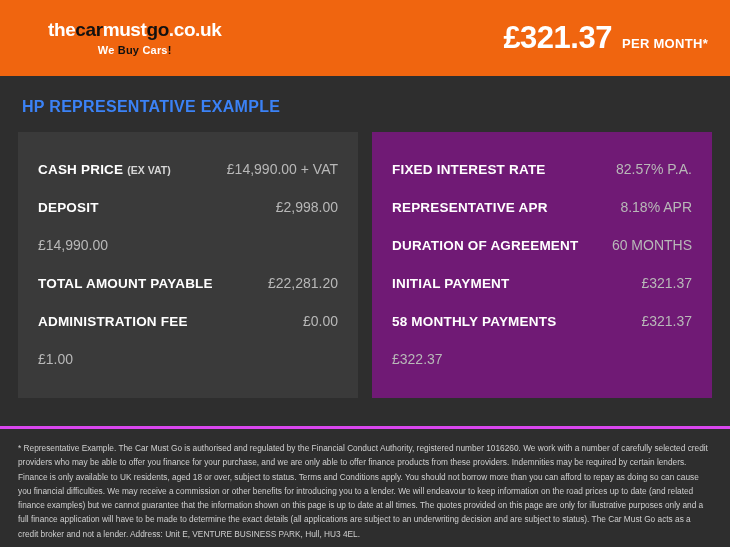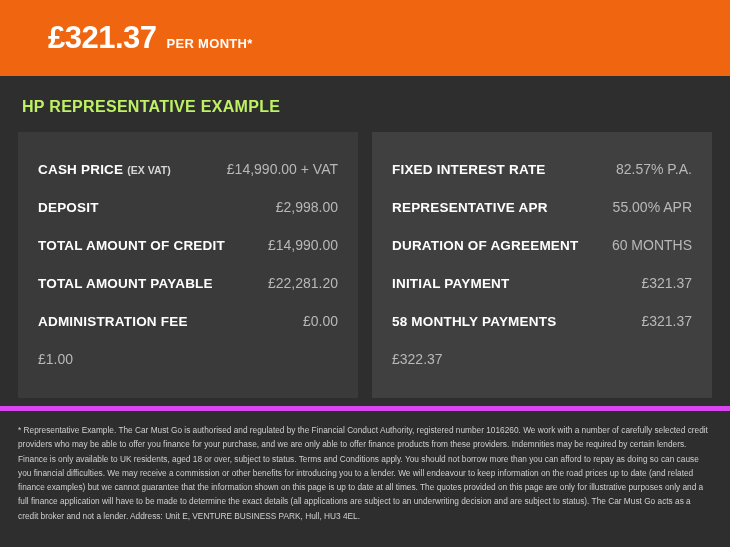--- a/index.html
+++ b/index.html
@@ -68,39 +68,39 @@
   .price-period {
     color: #ffffff;
     font-size: 13px;
     font-weight: bold;
     letter-spacing: 0.3px;
     text-align: center;
   }
 
   
   .title {
-    color: #bef264;
+    color: #3b82f6;
     font-size: 16px;
     font-weight: bold;
     letter-spacing: 0.3px;
     padding: 22px 0 0 22px;
   }
 
   
   .panels {
     display: flex;
     gap: 14px;
     padding: 16px 18px 0 18px;
   }
   .panel {
     flex: 1;
     background: #3a3a3a;
     padding: 18px 20px 20px 20px;
   }
-  .panel.right { background: #404040; }
+  .panel.right { background: #701a75; }
   .row {
     display: flex;
     align-items: baseline;
     justify-content: space-between;
     padding: 11px 0;
     gap: 18px;
   }
   .row-label {
     color: #ffffff;
     font-size: 13.5px;
@@ -117,58 +117,61 @@
   }
   .row-value {
     color: #b8b8b8;
     font-size: 14px;
     font-weight: normal;
     white-space: nowrap;
   }
 
   
   .footer {
-    margin-top: 8px;
-    border-top: 5px solid #d946ef;
+    margin-top: 28px;
+    border-top: 3px solid #d946ef;
     padding: 12px 18px 0 18px;
   }
   .footer p {
     color: #cfcfcf;
     font-size: 8.3px;
     line-height: 1.72;
     text-align: left;
   }
 </style>
 </head>
 <body>
 
 <div class="page">
 
   <div class="header">
+    <div class="logo-block">
+      <div class="logo-main"><span class="w-the">the</span><span class="w-car">car</span><span class="w-must">must</span><span class="w-go">go</span><span class="w-couk">.co.uk</span></div>
+      <div class="logo-sub"><span class="s-we">We</span> <span class="s-buy">Buy</span> <span class="s-cars">Cars</span><span class="s-excl">!</span></div>
+    </div>
     <div class="price-block">
       <span class="price-amount">£321.37</span>
       <span class="price-period">PER MONTH*</span>
     </div>
   </div>
 
   <div class="title">HP REPRESENTATIVE EXAMPLE</div>
 
   <div class="panels">
 
     <div class="panel left">
       <div class="row">
         <div class="row-label"><span>CASH PRICE</span><span class="sub">(EX VAT)</span></div>
         <div class="row-value">£14,990.00 + VAT</div>
       </div>
       <div class="row">
         <div class="row-label"><span>DEPOSIT</span><span class="sub"></span></div>
         <div class="row-value">£2,998.00</div>
       </div>
       <div class="row">
-        <div class="row-label"><span>TOTAL AMOUNT OF CREDIT</span><span class="sub"></span></div>
         <div class="row-value">£14,990.00</div>
       </div>
       <div class="row">
         <div class="row-label"><span>TOTAL AMOUNT PAYABLE</span><span class="sub"></span></div>
         <div class="row-value">£22,281.20</div>
       </div>
       <div class="row">
         <div class="row-label"><span>ADMINISTRATION FEE</span><span class="sub"></span></div>
         <div class="row-value">£0.00</div>
       </div>
@@ -177,21 +180,21 @@
       </div>
     </div>
 
     <div class="panel right">
       <div class="row">
         <div class="row-label"><span>FIXED INTEREST RATE</span><span class="sub"></span></div>
         <div class="row-value">82.57% P.A.</div>
       </div>
       <div class="row">
         <div class="row-label"><span>REPRESENTATIVE APR</span><span class="sub"></span></div>
-        <div class="row-value">55.00% APR</div>
+        <div class="row-value">8.18% APR</div>
       </div>
       <div class="row">
         <div class="row-label"><span>DURATION OF AGREEMENT</span><span class="sub"></span></div>
         <div class="row-value">60 MONTHS</div>
       </div>
       <div class="row">
         <div class="row-label"><span>INITIAL PAYMENT</span><span class="sub"></span></div>
         <div class="row-value">£321.37</div>
       </div>
       <div class="row">

